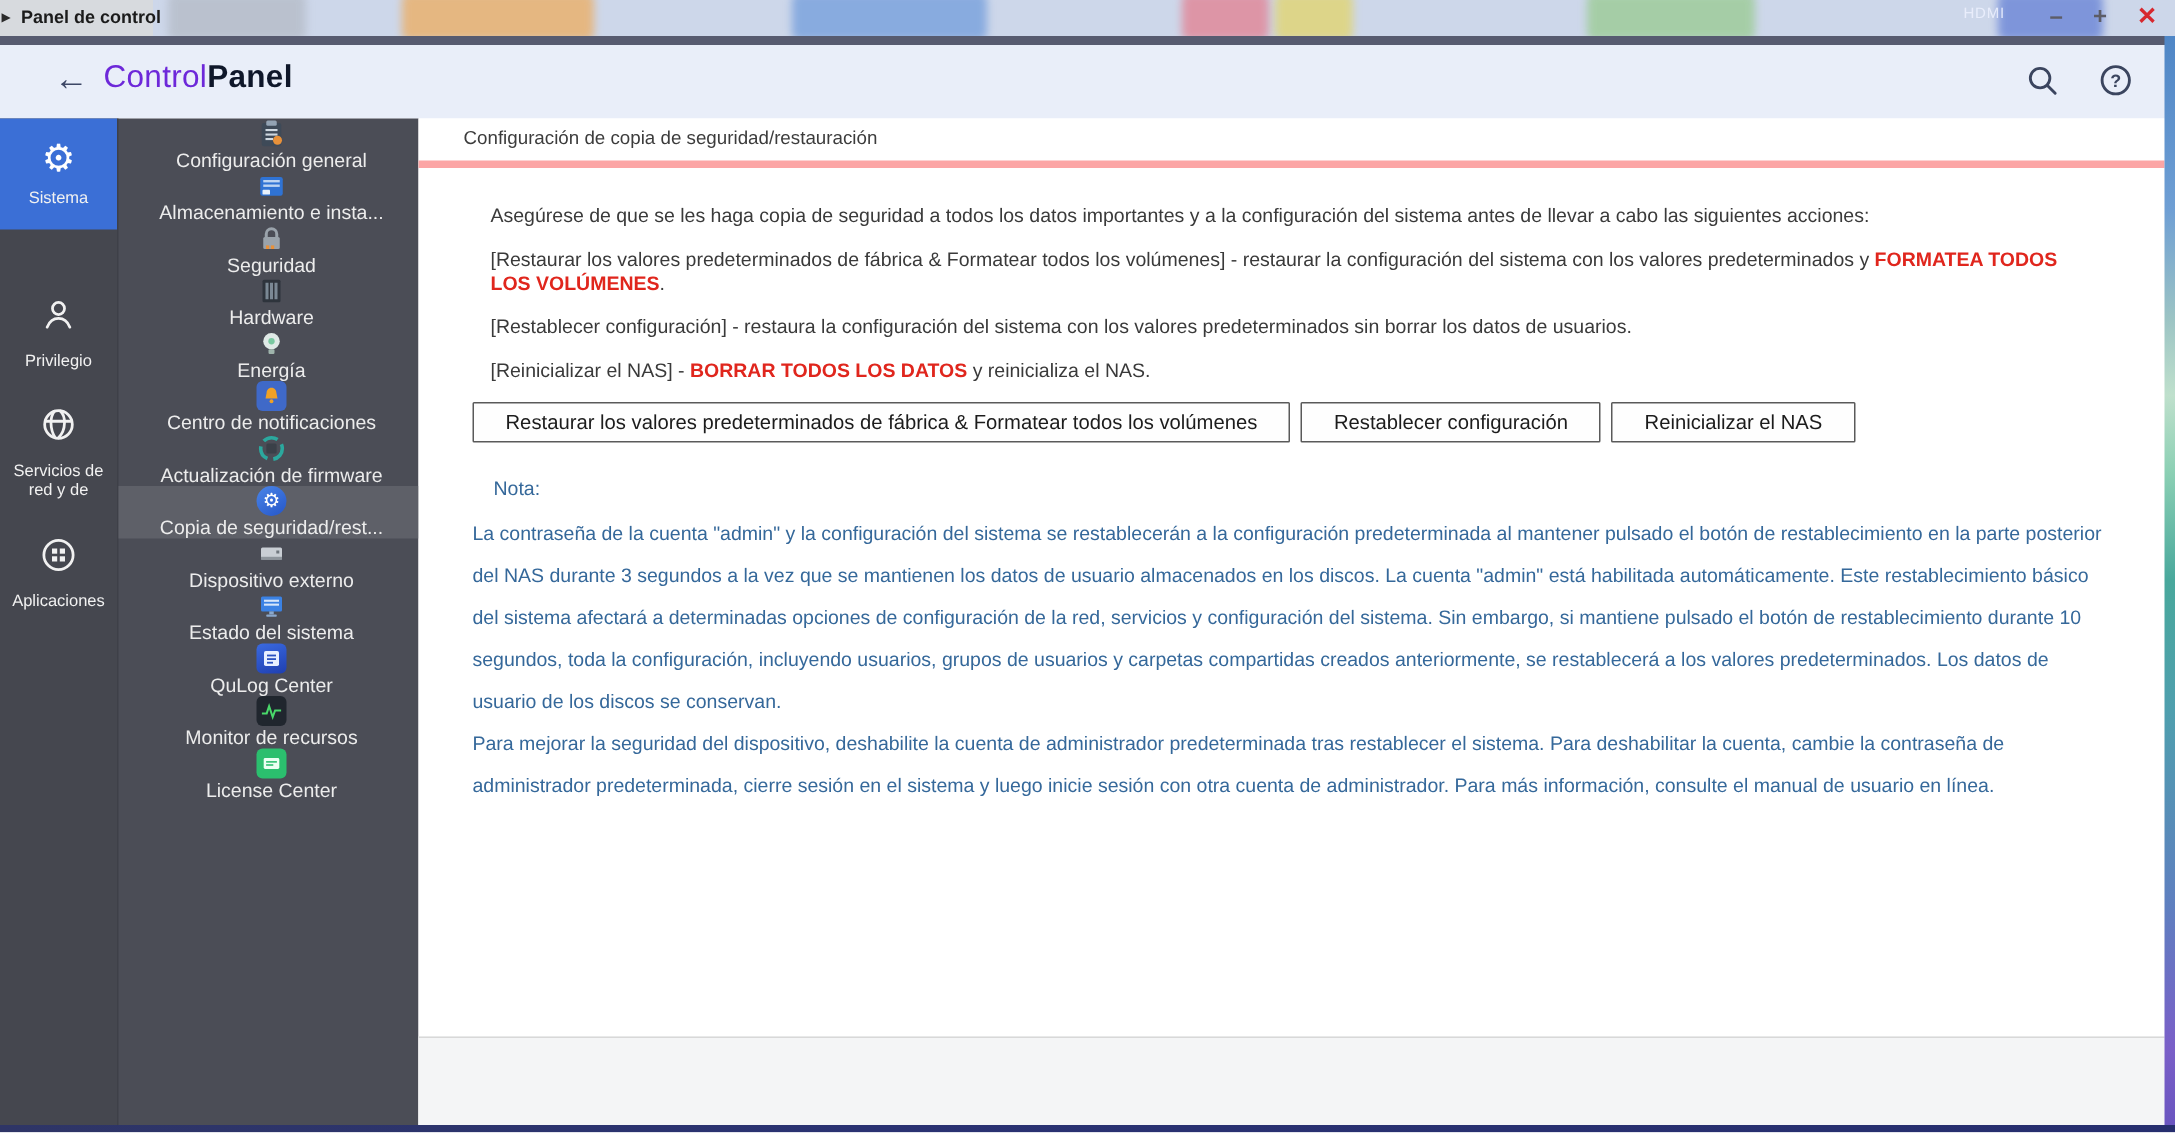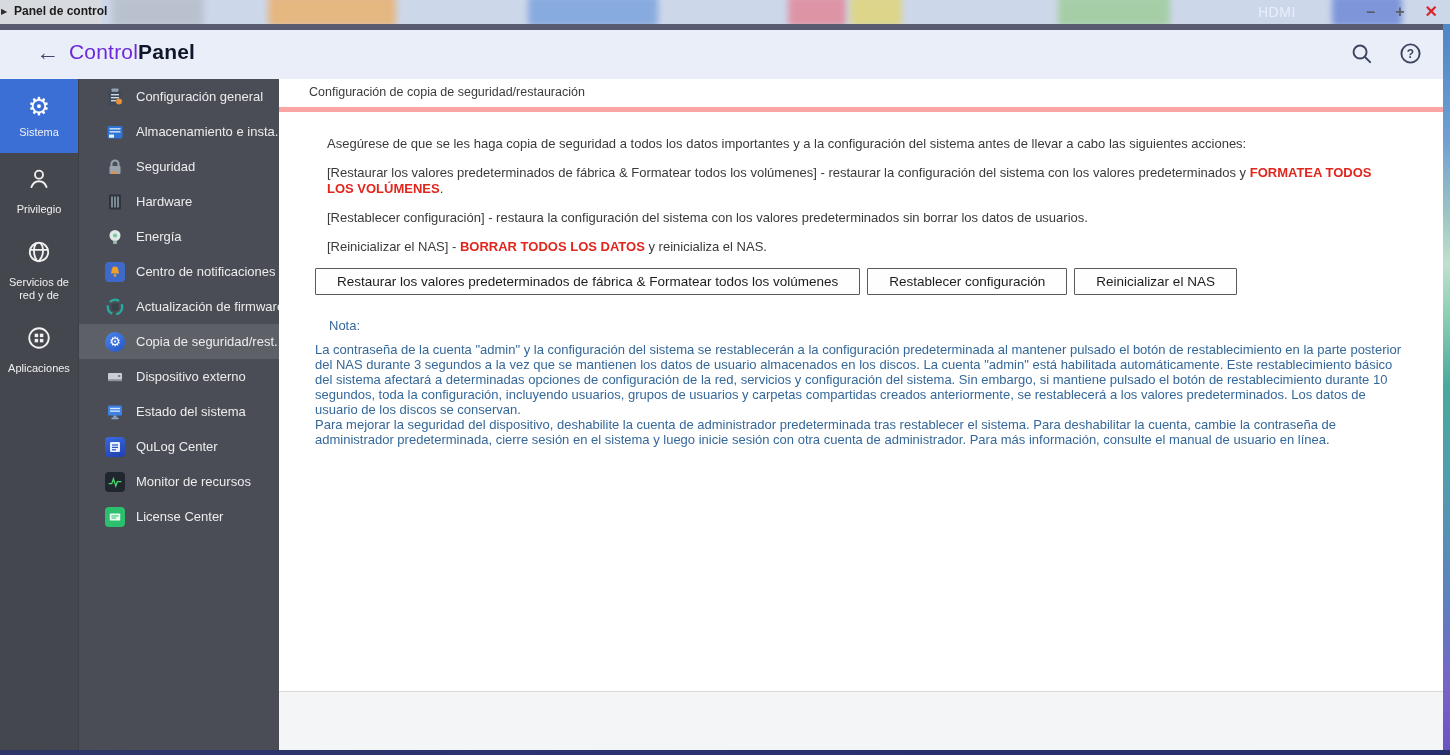--- a/index.html
+++ b/index.html
@@ -10,21 +10,21 @@
   
   .titlebar { position:absolute; left:0; top:0; width:1450px; height:24px; background:#cdd7ea; overflow:hidden; }
   .blob { position:absolute; top:-5px; height:32px; filter:blur(3px); opacity:.6; border-radius:5px; }
   .b1 { left:112px; width:92px;  background:#aeb4bd; }
   .b2 { left:268px; width:128px; background:#f5a23c; }
   .b3 { left:528px; width:130px; background:#5b8ed8; }
   .b4 { left:788px; width:58px;  background:#e86a7a; }
   .b4b{ left:850px; width:52px;  background:#e8d44a; }
   .b5 { left:1058px;width:112px; background:#8cc87a; }
   .b6 { left:1332px;width:70px;  background:#4a6ad0; }
-  .hdmi { position:absolute; left:1258px; top:4px; font-size:14px; font-weight:normal; color:#eef2ff; opacity:.85; letter-spacing:.5px; filter:blur(.4px); }
+  .hdmi { position:absolute; left:1309px; top:4px; font-size:10px; font-weight:normal; color:#eef2ff; opacity:.85; letter-spacing:.5px; filter:blur(.4px); }
   .tb-left { position:absolute; left:0; top:0; width:102px; height:24px; background:#d7dade; }
   .tb-arrow { position:absolute; left:1px; top:7px; font-size:8px; color:#2a2a2a; }
   .tb-title { position:absolute; left:14px; top:4px; font-size:12px; font-weight:bold; color:#1b1b1b; white-space:nowrap; }
   .tb-controls { position:absolute; right:12px; top:0; height:24px; display:flex; align-items:center; gap:20px; }
   .tb-btn { font-size:16px; font-weight:bold; color:#5c5c66; line-height:24px; cursor:default; }
   .tb-btn.close { color:#d7282f; }
 
   .darkbar { position:absolute; left:0; top:24px; width:1450px; height:6px; background:#575b70; }
 
   
@@ -33,26 +33,26 @@
   .app-title { position:absolute; left:69px; top:10px; font-size:21px; letter-spacing:.2px; }
   .app-title .t-bold { font-weight:normal; color:#6d28d9; }
   .app-title .t-light { font-weight:bold; color:#0f172a; }
   .hdr-icons { position:absolute; right:28px; top:12px; display:flex; gap:26px; align-items:center; }
 
   
   .side { position:absolute; left:0; top:79px; width:78px; height:671px; background:#45474f; }
   .side-item { display:flex; flex-direction:column; align-items:center; justify-content:center; gap:7px; padding:4px 2px; }
   .side-item .lbl { font-size:11px; color:#f1f1f1; text-align:center; line-height:13px; }
   .si-0 { height:74px; background:#3b6fd6; }
-  .si-1 { height:75px; } .si-2 { height:84px; } .si-3 { height:76px; }
+  .si-1 { height:75px;margin-top:32px; } .si-2 { height:84px; } .si-3 { height:76px; }
   .gear-glyph { font-size:25px; color:#fff; line-height:26px; }
 
   
   .menu { position:absolute; left:78px; top:79px; width:201px; height:671px; background:#4b4d56; border-left:1px solid #3e4048; }
-  .menu-item { height:35px; display:flex; align-items:center; padding-left:26px; gap:11px; cursor:default; }
+  .menu-item { height:35px; display:flex; align-items:center; padding-left:4px; cursor:default;flex-direction:column; }
   .menu-item.selected { background:#5e6068; }
   .menu-item .lbl { font-size:13px; color:#ececec; white-space:nowrap; }
   .mi { width:20px; height:20px; flex:0 0 20px; display:flex; align-items:center; justify-content:center; border-radius:4px; }
   .mi svg { display:block; }
   .mi.tile-blue   { background:#3f69c8; }
   .mi.tile-circle { background:linear-gradient(145deg,#4a85e8,#2556c8); border-radius:50%; color:#fff; font-size:13px; line-height:20px; }
   .mi.tile-qulog  { background:linear-gradient(160deg,#3a6ae0,#1f3fb0); }
   .mi.tile-dark   { background:#20262e; }
   .mi.tile-green  { background:#2bbf6e; }
 
@@ -64,21 +64,21 @@
 
   .content-inner { padding:24px 30px 0 36px; }
   p.line { font-size:13px; color:#3a3a3a; line-height:16px; margin:0 12px 13px; }
   .warn { color:#e0261d; font-weight:bold; }
 
   .btn-row { display:flex; gap:7px; margin:8px 0 0; }
   .btn { height:27px; display:inline-flex; align-items:center; padding:0 21px; background:#fefefe; border:1px solid #5a5a5a; border-radius:1px; font-size:13.5px; color:#1c1c1c; white-space:nowrap; cursor:default; font-family:"Liberation Sans",sans-serif; }
 
   .note-block { margin-top:23px; max-width:1090px; }
   .note-title { font-size:13px; color:#35689a; margin:0 14px 9px; }
-  .note-p { font-size:13px; color:#35689a; line-height:15px; margin:0; }
+  .note-p { font-size:13px; color:#35689a; line-height:28px; margin:0; }
 
   .footer { position:absolute; left:279px; top:691px; width:1164px; height:59px; background:#f4f5f6; border-top:1px solid #d8d8d8; }
 
   
   .wallpaper-strip { position:absolute; left:1443px; top:24px; width:7px; height:726px;
     background:linear-gradient(180deg,#4f86c6 0%,#6f9fd4 16%,#9cc4c4 26%,#bfe0cc 33%,#8cd0b4 40%,#49a89c 50%,#4f9fae 62%,#5f7fc0 80%,#7a5fc8 93%,#6a55c0 100%); }
   .taskbar-strip { position:absolute; left:0; top:750px; width:1450px; height:5px;
     background:linear-gradient(90deg,#2e3566,#2a3272 40%,#262e6e); }
 </style>
 </head>

